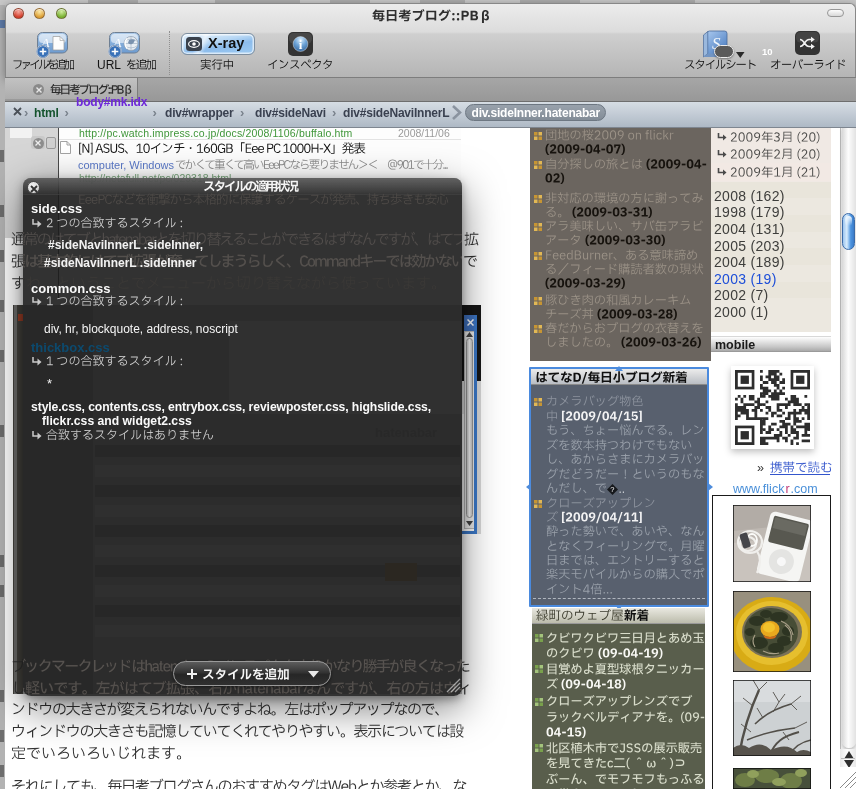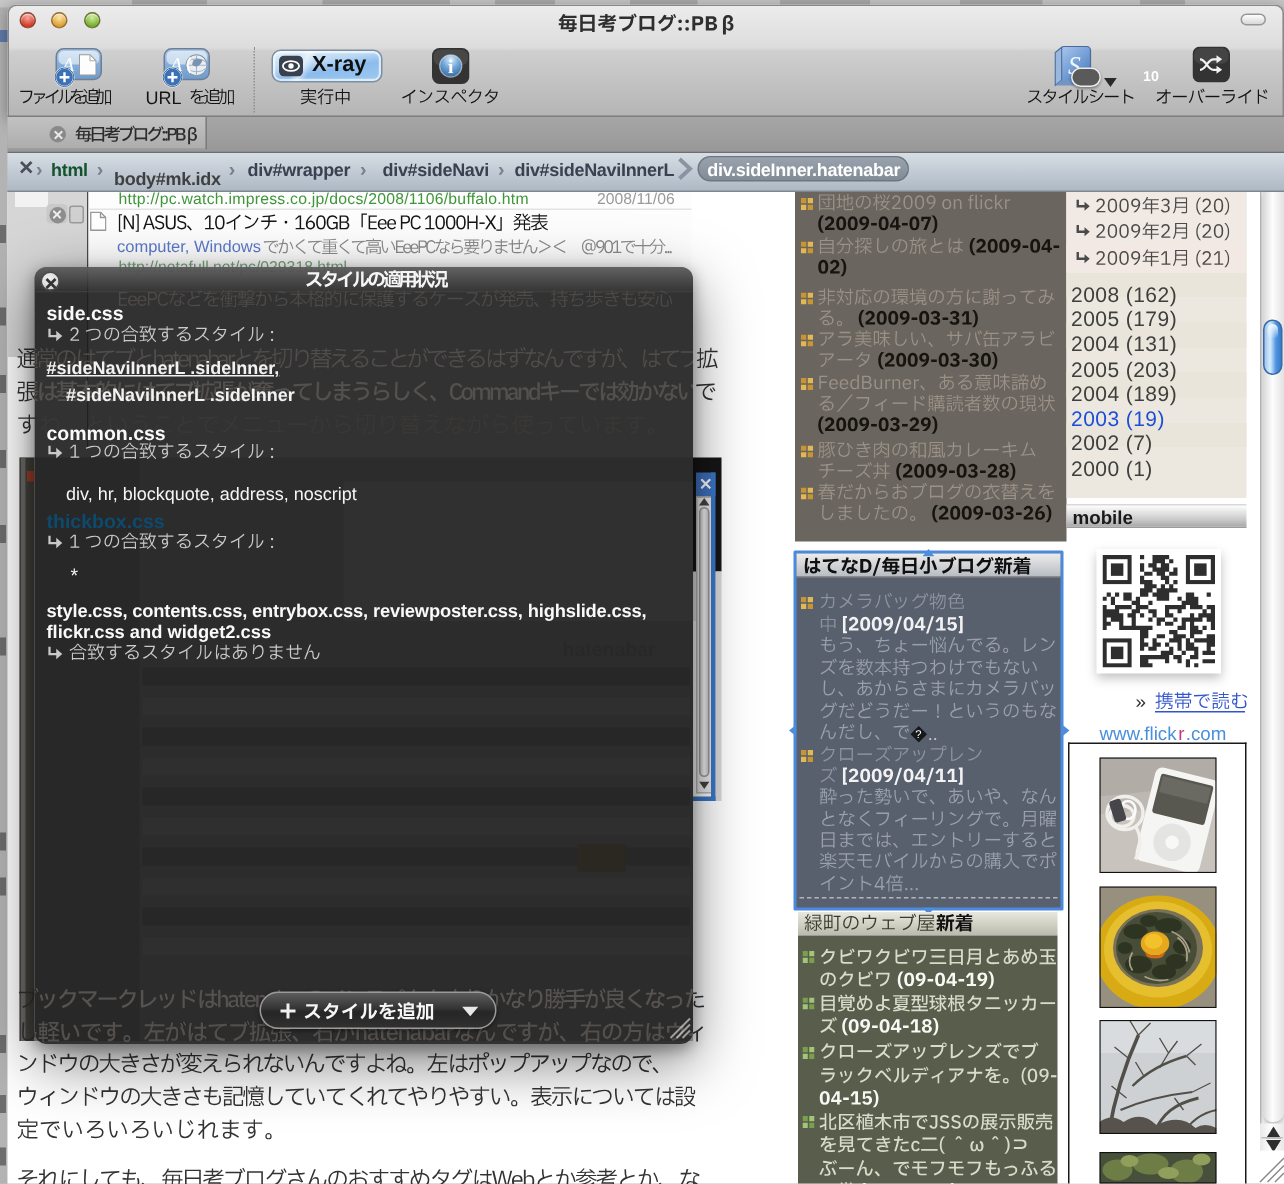--- a/index.html
+++ b/index.html
@@ -613,21 +613,21 @@
       <use href="#q13" x="529"></use>
       <use href="#q14" x="578"></use>
       <use href="#q15" x="630"></use>
     </g>
   </svg>
 <div style="position:absolute;left:5px;top:101.5px;width:851px;height:26px;background:linear-gradient(#d6dde4,#c0c9d3 55%,#aeb9c5);border-bottom:1px solid #7e8690"></div>
 <svg style="position:absolute;left:13px;top:107px" width="9" height="9">
     <path d="M1 1 L8 8 M8 1 L1 8" stroke="#4a5058" stroke-width="1.8"></path>
   </svg>
 <span style="position:absolute;left:34px;top:106px;font:700 12px 'Liberation Sans';letter-spacing:-0.2px;color:#14532d;white-space:pre">html</span>
-<span style="position:absolute;left:76px;top:112px;font:700 12px 'Liberation Sans';letter-spacing:-0.2px;color:#404040;white-space:pre">body#mk.idx</span>
+<span style="position:absolute;left:76px;top:95px;font:700 12px 'Liberation Sans';letter-spacing:-0.2px;color:#6d28d9;white-space:pre">body#mk.idx</span>
 <span style="position:absolute;left:165px;top:106px;font:700 12px 'Liberation Sans';letter-spacing:-0.2px;color:#3a4150;white-space:pre">div#wrapper</span>
 <span style="position:absolute;left:255px;top:106px;font:700 12px 'Liberation Sans';letter-spacing:-0.2px;color:#3a4150;white-space:pre">div#sideNavi</span>
 <span style="position:absolute;left:343px;top:106px;font:700 12px 'Liberation Sans';letter-spacing:-0.2px;color:#3a4150;white-space:pre">div#sideNaviInnerL</span>
 <span style="position:absolute;left:24px;top:104.5px;font:700 13px 'Liberation Sans';color:#79828c">›</span>
 <span style="position:absolute;left:64.5px;top:104.5px;font:700 13px 'Liberation Sans';color:#79828c">›</span>
 <span style="position:absolute;left:152.5px;top:104.5px;font:700 13px 'Liberation Sans';color:#79828c">›</span>
 <span style="position:absolute;left:240px;top:104.5px;font:700 13px 'Liberation Sans';color:#79828c">›</span>
 <span style="position:absolute;left:332px;top:104.5px;font:700 13px 'Liberation Sans';color:#79828c">›</span>
 <svg style="position:absolute;left:451px;top:104px" width="13" height="17">
     <path d="M2 2 L9 8.5 L2 15" fill="none" stroke="#8a939f" stroke-width="2.6"></path>
@@ -1892,21 +1892,21 @@
       <use href="#q96" x="252"></use>
       <use href="#q1e" x="352"></use>
       <use href="#q6t" x="415"></use>
       <use href="#q98" x="540"></use>
       <use href="#q4c" x="575"></use>
       <use href="#q1e" x="638"></use>
       <use href="#q99" x="701"></use>
     </g>
   </svg>
 <span style="position:absolute;left:714px;top:187.5px;font:400 14px 'Liberation Sans', sans-serif;color:#3e3e3c;white-space:pre;letter-spacing:0.3px">2008 (162)</span>
-<span style="position:absolute;left:714px;top:204px;font:400 14px 'Liberation Sans', sans-serif;color:#3e3e3c;white-space:pre;letter-spacing:0.3px">2005 (179)</span>
+<span style="position:absolute;left:714px;top:204px;font:400 14px 'Liberation Sans', sans-serif;color:#3e3e3c;white-space:pre;letter-spacing:0.3px">1998 (179)</span>
 <span style="position:absolute;left:714px;top:221px;font:400 14px 'Liberation Sans', sans-serif;color:#3e3e3c;white-space:pre;letter-spacing:0.3px">2004 (131)</span>
 <span style="position:absolute;left:714px;top:237.5px;font:400 14px 'Liberation Sans', sans-serif;color:#3e3e3c;white-space:pre;letter-spacing:0.3px">2005 (203)</span>
 <span style="position:absolute;left:714px;top:254px;font:400 14px 'Liberation Sans', sans-serif;color:#3e3e3c;white-space:pre;letter-spacing:0.3px">2004 (189)</span>
 <span style="position:absolute;left:714px;top:270.5px;font:400 14px 'Liberation Sans', sans-serif;color:#1d4ed8;white-space:pre;letter-spacing:0.3px">2003 (19)</span>
 <span style="position:absolute;left:714px;top:287px;font:400 14px 'Liberation Sans', sans-serif;color:#3e3e3c;white-space:pre;letter-spacing:0.3px">2002 (7)</span>
 <span style="position:absolute;left:714px;top:303.5px;font:400 14px 'Liberation Sans', sans-serif;color:#3e3e3c;white-space:pre;letter-spacing:0.3px">2000 (1)</span>
 <div style="position:absolute;left:711px;top:336px;width:120px;height:16px;background:linear-gradient(#fefefe,#c7c7c7 70%,#a9a9a9);border-top:1px solid #d8d8d8;border-bottom:1px solid #9a9a9a"></div>
 <span style="position:absolute;left:715px;top:338px;font:700 12.5px 'Liberation Sans', sans-serif;color:#1a1a1a;white-space:pre;">mobile</span>
 <div style="position:absolute;left:731px;top:366px;width:83px;height:83px;background:#fff;box-shadow:0 3px 7px rgba(0,0,0,.25)"></div>
 <svg style="position:absolute;left:735px;top:370px" width="75" height="75" viewBox="0 0 75 75">
@@ -2314,21 +2314,21 @@
       <use href="#qbe" x="388"></use>
       <use href="#q2k" x="488"></use>
       <use href="#q51" x="588"></use>
       <use href="#ql" x="688"></use>
       <use href="#qo" x="788"></use>
       <use href="#qc" x="888"></use>
       <use href="#qd" x="988"></use>
       <use href="#qbf" x="1113"></use>
     </g>
   </svg>
-<span style="position:absolute;left:31px;top:238px;font:600 12px 'Liberation Sans', sans-serif;color:#f2f2f2;white-space:pre;text-decoration:underline;">#sideNaviInnerL .sideInner,</span>
+<span style="position:absolute;left:48px;top:238px;font:600 12px 'Liberation Sans', sans-serif;color:#f2f2f2;white-space:pre;">#sideNaviInnerL .sideInner,</span>
 <span style="position:absolute;left:44px;top:256px;font:600 12px 'Liberation Sans', sans-serif;color:#f2f2f2;white-space:pre;">#sideNaviInnerL .sideInner</span>
 <span style="position:absolute;left:31px;top:281px;font:700 13px 'Liberation Sans', sans-serif;color:#fafafa;white-space:pre;">common.css</span>
 <svg style="position:absolute;left:31px;top:297px" width="11" height="10">
     <path d="M2 0 V5 H8.5" fill="none" stroke="#c9c9c9" stroke-width="1.5"></path>
     <path d="M6.5 1.5 L10.5 5 L6.5 8.5z" fill="#c9c9c9"></path>
   </svg>
 <svg style="position:absolute;left:46px;top:292.3px;overflow:visible" width="149" height="18">
     <g fill="#cbcbcb" transform="translate(0 13.2) scale(0.1200)">
       <use href="#q1e" x="0"></use>
       <use href="#q3t" x="88"></use>
@@ -2361,21 +2361,21 @@
       <use href="#q51" x="588"></use>
       <use href="#ql" x="688"></use>
       <use href="#qo" x="788"></use>
       <use href="#qc" x="888"></use>
       <use href="#qd" x="988"></use>
       <use href="#qbf" x="1113"></use>
     </g>
   </svg>
 <span style="position:absolute;left:47px;top:376px;font:400 13px 'Liberation Sans', sans-serif;color:#f5f5f5;white-space:pre;">*</span>
 <span style="position:absolute;left:31px;top:399.5px;font:700 12.2px 'Liberation Sans', sans-serif;color:#fafafa;white-space:pre;letter-spacing:-0.1px">style.css, contents.css, entrybox.css, reviewposter.css, highslide.css,</span>
-<span style="position:absolute;left:31px;top:413.5px;font:700 12.2px 'Liberation Sans', sans-serif;color:#fafafa;white-space:pre;">flickr.css and widget2.css</span>
+<span style="position:absolute;left:42px;top:413.5px;font:700 12.2px 'Liberation Sans', sans-serif;color:#fafafa;white-space:pre;">flickr.css and widget2.css</span>
 <svg style="position:absolute;left:31px;top:430.5px" width="11" height="10">
     <path d="M2 0 V5 H8.5" fill="none" stroke="#c9c9c9" stroke-width="1.5"></path>
     <path d="M6.5 1.5 L10.5 5 L6.5 8.5z" fill="#c9c9c9"></path>
   </svg>
 <svg style="position:absolute;left:46px;top:425.8px;overflow:visible" width="180" height="18">
     <g fill="#cbcbcb" transform="translate(0 13.2) scale(0.1200)">
       <use href="#qbd" x="0"></use>
       <use href="#qbe" x="100"></use>
       <use href="#q2k" x="200"></use>
       <use href="#q51" x="300"></use>

